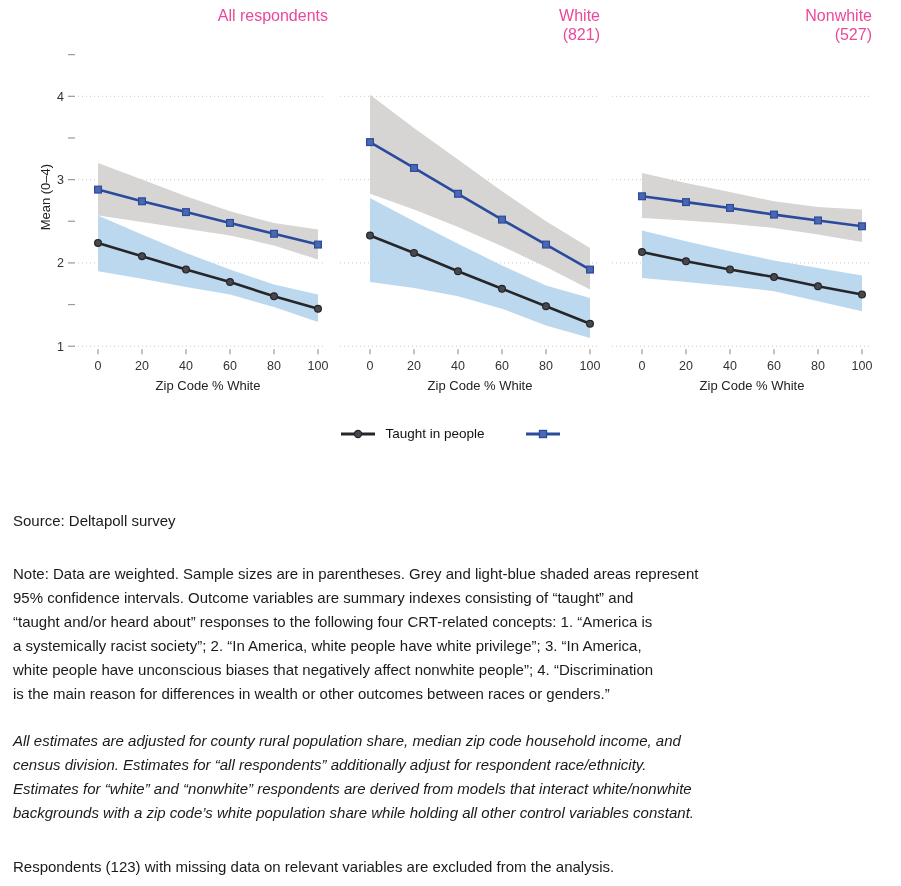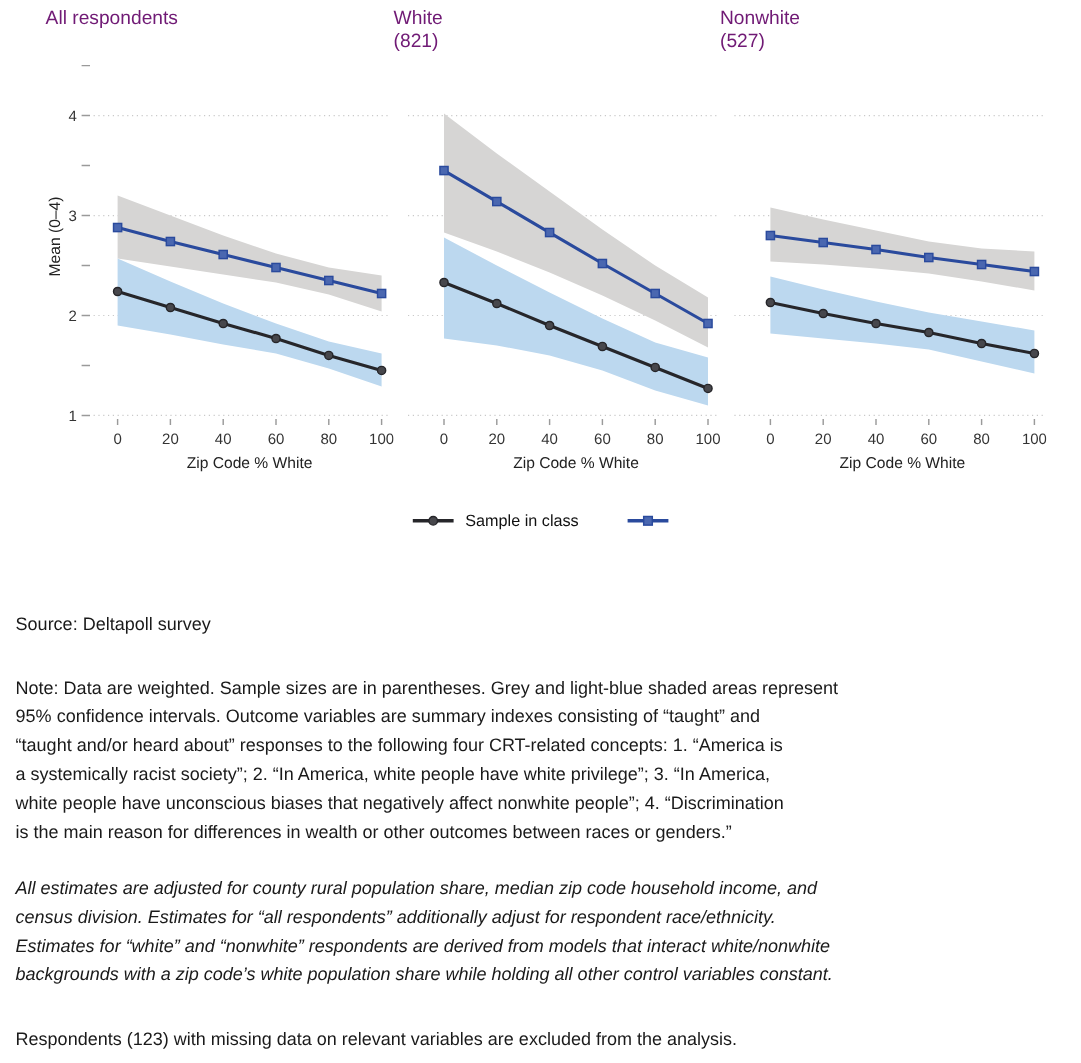--- a/index.html
+++ b/index.html
@@ -5,22 +5,22 @@
   html,body{margin:0;padding:0;}
   body{
     width:901px;height:886px;background:#ffffff;
     font-family:"Liberation Sans",sans-serif;color:#1a1a1a;
     overflow:hidden;
   }
   .figure{padding-top:6px;}
   .panels{display:flex;margin-left:38px;}
   .panel{display:flex;flex-direction:column;}
   .panel-title{
-    text-align:left;font-size:16px;line-height:19px;height:42px;
-    color:#701a75;
+    text-align:right;font-size:16px;line-height:19px;height:42px;
+    color:#ec4899;
   }
   svg text{font-family:"Liberation Sans",sans-serif;}
   svg text.tick{font-size:12.5px;fill:#333;}
   svg text.axis-title{font-size:13px;fill:#222;}
   .legend{
     display:flex;justify-content:center;align-items:center;
     gap:40px;margin-top:26px;
   }
   .leg-item{display:flex;align-items:center;gap:9px;font-size:13.5px;color:#111;}
   .notes{padding-left:13px;padding-right:0;}
@@ -171,21 +171,21 @@
         </svg>
     </div>
   </div>
 
   <div class="legend">
     <span class="leg-item">
       <svg width="36" height="14">
           <line x1="1" y1="7" x2="35" y2="7" stroke="#26262a" stroke-width="2.8"></line>
           <circle cx="18" cy="7" r="3.6" fill="#47474c" stroke="#26262a" stroke-width="1.2"></circle>
         </svg>
-      <span>Sample in class</span>
+      <span>Taught in people</span>
     </span>
     <span class="leg-item">
       <svg width="36" height="14">
           <line x1="1" y1="7" x2="35" y2="7" stroke="#2a4a9d" stroke-width="2.8"></line>
           <rect x="14.4" y="3.4" width="7.2" height="7.2" fill="#4a67b0" stroke="#2a4a9d" stroke-width="1.2"></rect>
         </svg>
     </span>
   </div>
 </div>
 

